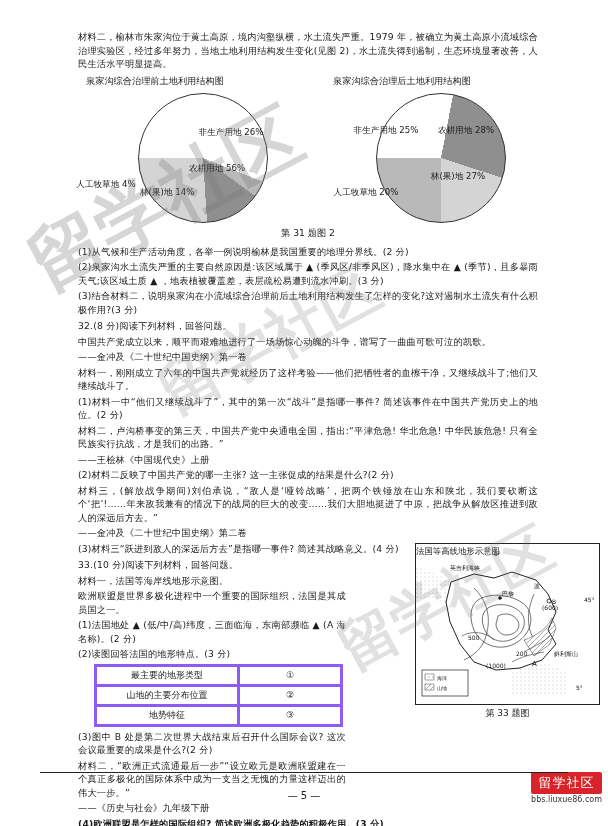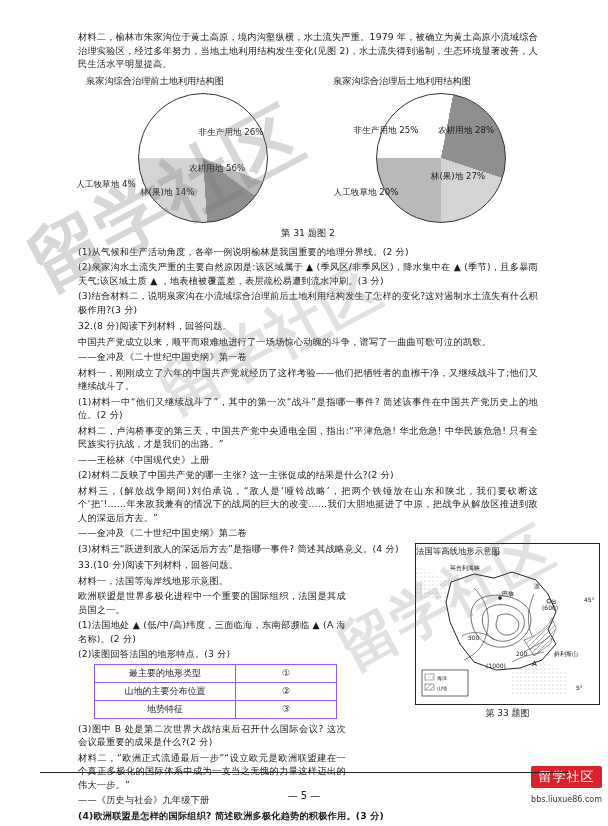--- a/index.html
+++ b/index.html
@@ -19,42 +19,42 @@
 
   
   .charts{position:relative;width:460px;height:150px;margin-top:4px;}
   .chart-title{position:absolute;font-size:9.2px;white-space:nowrap;}
   .pie{position:absolute;border-radius:50%;border:1px solid #333;}
   .lbl{position:absolute;font-size:8.6px;line-height:11px;text-align:center;white-space:nowrap;}
   .figcap{text-align:center;font-size:9.2px;margin:2px 0 5px 0;}
 
   
   table.geo{border-collapse:collapse;margin:3px 0 3px 16px;}
-  table.geo td{border:1px solid #8b5cf6;height:17px;font-size:9px;padding:0 4px;}
+  table.geo td{border:3px solid #8b5cf6;height:17px;font-size:9px;padding:0 4px;}
   table.geo td.k{width:132px;text-align:center;}
   table.geo td.v{width:92px;text-align:center;}
 
   
   .mapfig{position:absolute;right:8px;top:543px;width:185px;}
   .mapbox{width:183px;height:160px;border:1px solid #222;position:relative;overflow:hidden;background:#fff;}
   .mapcap{text-align:center;font-size:9px;margin-top:2px;}
   .maptitle{position:absolute;top:2px;left:0;width:100%;font-size:8.4px;}
 
   
   .pagenum{position:absolute;left:0;top:790px;width:608px;text-align:center;font-size:10px;}
   .rule{position:absolute;left:40px;top:772px;width:528px;height:1px;background:#222;}
 
   
   .wm{position:absolute;color:rgba(120,120,120,0.30);font-weight:bold;pointer-events:none;}
   .wm1{left:18px;top:150px;font-size:74px;transform:rotate(-28deg);}
   .wm2{left:150px;top:300px;font-size:60px;transform:rotate(-28deg);color:rgba(120,120,120,0.22);}
   .wm3{left:330px;top:560px;font-size:58px;transform:rotate(-28deg);color:rgba(120,120,120,0.22);}
   .badge{position:absolute;right:6px;bottom:22px;text-align:center;}
   .badge .b1{background:#d8232a;color:#fff;font-size:13px;padding:2px 6px;border-radius:2px;letter-spacing:1px;}
-  .badge .b2{font-size:8px;color:#333;margin-top:7px;}
+  .badge .b2{font-size:8px;color:#333;margin-top:1px;}
 </style>
 </head>
 <body>
 
 <div class="page">
 
   <div class="col">
 
     <p class="t">材料二，榆林市朱家沟位于黄土高原，境内沟壑纵横，水土流失严重。1979 年，被确立为黄土高原小流域综合治理实验区，经过多年努力，当地土地利用结构发生变化(见图 2)，水土流失得到遏制，生态环境显著改善，人民生活水平明显提高。</p>
 

